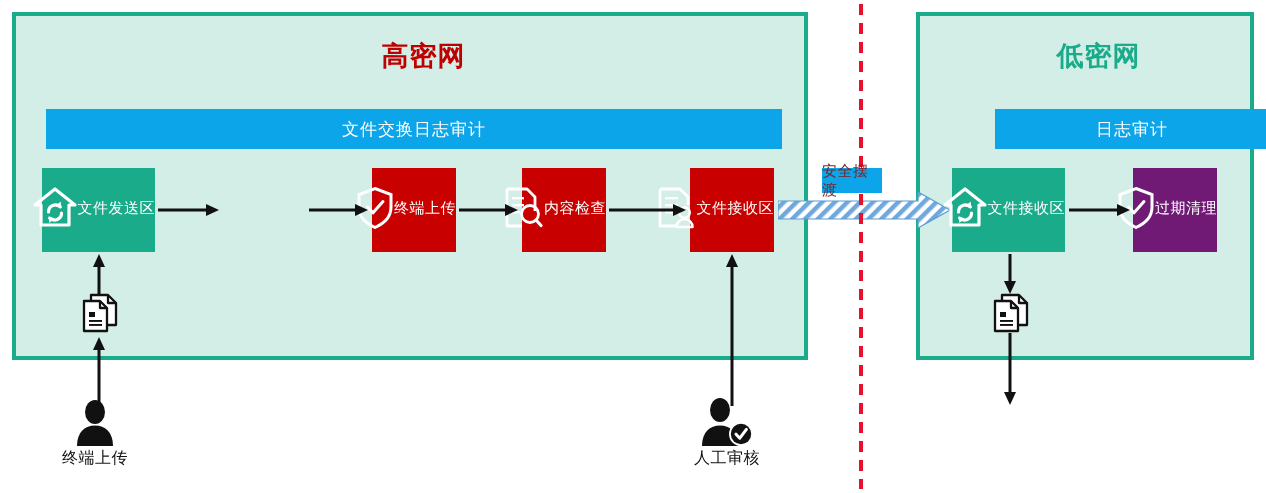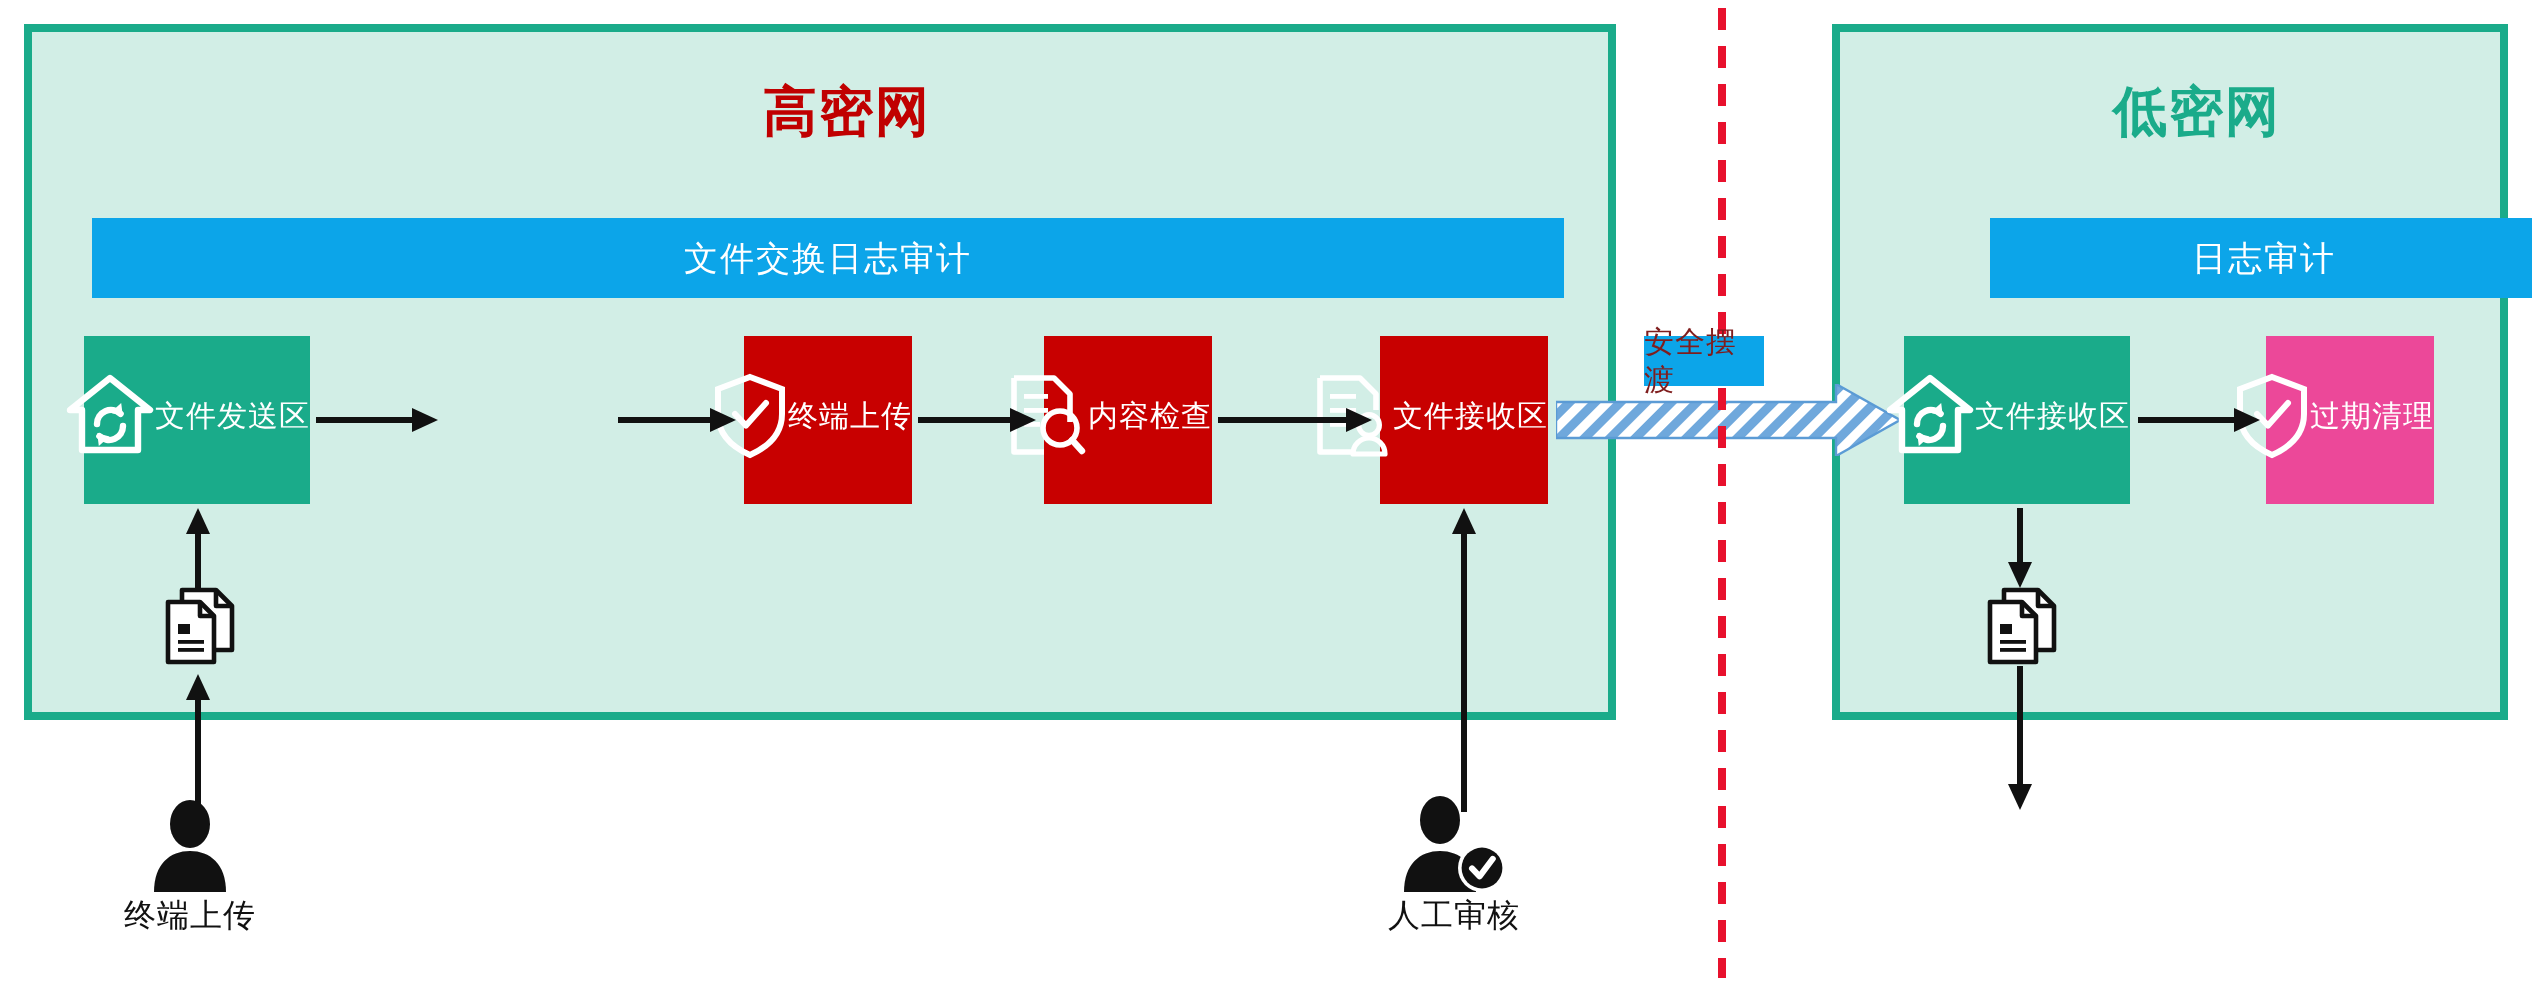--- a/index.html
+++ b/index.html
@@ -62,21 +62,21 @@
     display: flex;
     flex-direction: row;
     align-items: center;
     justify-content: flex-end;
     box-sizing: border-box;
     padding-bottom: 4px;
   }
   .node.wide { width: 113px; }
   .node-red  { background: #c80000; }
   .node-teal { background: #1aab8a; }
-  .node-gray { background: #ec4899; }
+  .node-gray { background: #701a75; }
   .node-label {
     color: #ffffff;
     font-size: 15px;
     line-height: 1;
     white-space: nowrap;
     letter-spacing: 0.5px;
   }
   .node-icon {
     flex: 1;
     display: flex;

